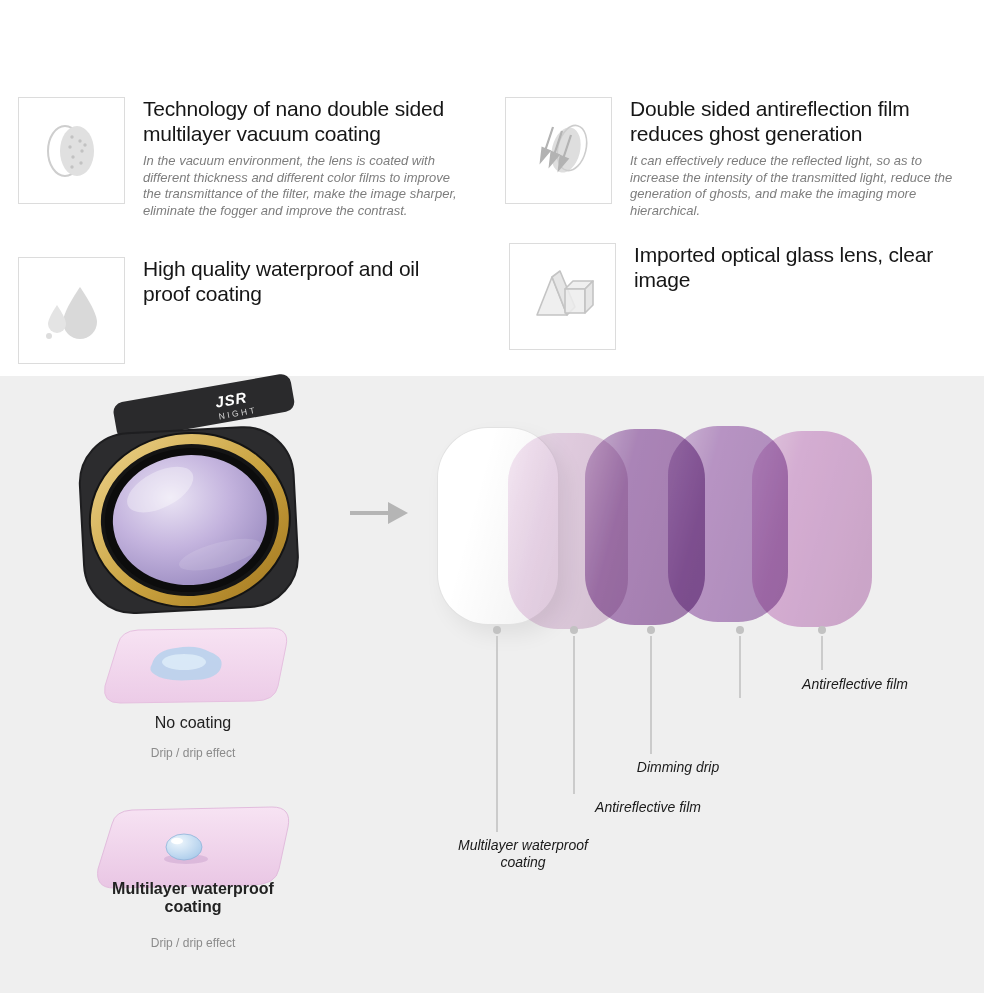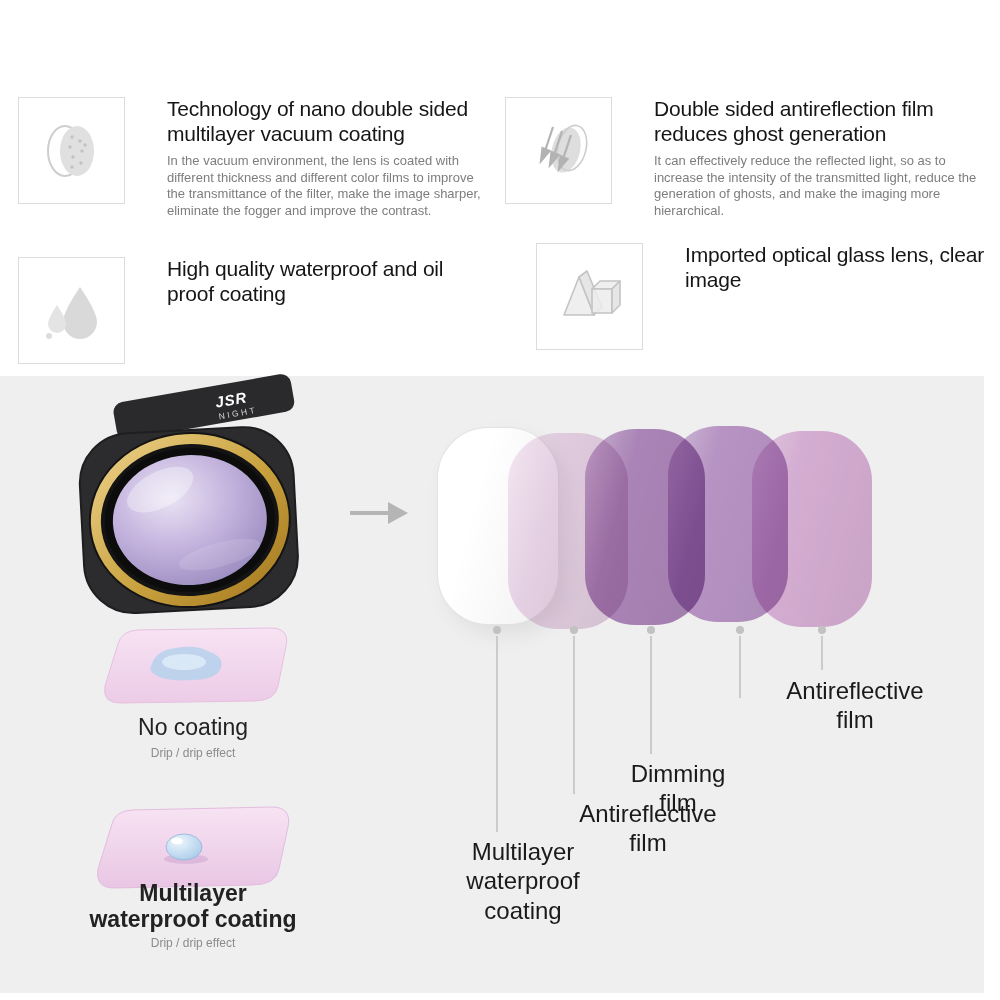--- a/index.html
+++ b/index.html
@@ -5,48 +5,48 @@
   * { margin:0; padding:0; box-sizing:border-box; }
   html,body { background:#ffffff; font-family:"Liberation Sans", sans-serif; }
   .page { position:relative; width:1000px; height:1000px; background:#ffffff; overflow:hidden; }
 
   
   .features { position:absolute; top:97px; left:18px; width:964px; height:270px; }
   .feature { position:absolute; display:flex; align-items:flex-start; }
   .pos-f1 { top:0;     left:0; }
   .pos-f2 { top:0;     left:487px;justify-content:center; }
   .pos-f3 { top:160px; left:0; }
-  .pos-f4 { top:146px; left:487px;padding-left:31px; }
+  .pos-f4 { top:146px; left:460px;padding-left:31px; }
   .icon-box { width:107px; height:107px; border:1px solid #dcdcdc; background:#fff;
               display:flex; align-items:center; justify-content:center; flex:none; }
-  .feature-text { margin-left:42px; width:326px; }
+  .feature-text { margin-left:18px; width:326px; }
   .feature-title { font-size:21px; color:#161616; line-height:1.17; letter-spacing:-0.2px; }
-  .feature-body  { margin-top:7px; font-size:13px; color:#7d7d7d; line-height:1.27; }
+  .feature-body  { margin-top:7px; font-size:13px; color:#7d7d7d; line-height:1.27;font-style:italic; }
 
   
   .bottom { position:absolute; left:0; top:376px; width:984px; height:617px; background:#efefef; }
 
   .product-svg { position:absolute; left:66px; top:-8px; }
   .arrow-svg   { position:absolute; left:350px; top:124px; }
 
   .film { position:absolute; width:120px; height:196px; border-radius:50px; }
   .film::after { content:''; position:absolute; inset:0; border-radius:inherit;
       background:linear-gradient(105deg, rgba(255,255,255,.45), rgba(255,255,255,0) 32%, rgba(0,0,0,.05) 88%); }
   .film-1 { left:438px; top:52px;  box-shadow:0 0 0 1px #e2e2e2, 8px 10px 22px rgba(0,0,0,.07); }
   .film-2 { left:508px; top:57px;  mix-blend-mode:multiply; opacity:.95; }
   .film-3 { left:585px; top:53px;  mix-blend-mode:multiply; opacity:.95; }
   .film-4 { left:668px; top:50px;  mix-blend-mode:multiply; opacity:.95; }
   .film-5 { left:752px; top:55px;  mix-blend-mode:multiply; opacity:.95; }
 
   .dot    { position:absolute; width:8px; height:8px; border-radius:50%; background:#c2c2c2; }
   .leader { position:absolute; width:2px; background:#cbcbcb; }
 
-  .layer-label { position:absolute; font-size:24px; color:#1a1a1a; text-align:center; line-height:1.22; }
-
-  .demo-title { position:absolute; width:210px; text-align:center; font-size:23px; color:#222; line-height:1.15; }
+  .layer-label { position:absolute; font-size:14px; color:#1a1a1a; text-align:center; line-height:1.22;font-style:italic; }
+
+  .demo-title { position:absolute; width:210px; text-align:center; font-size:16px; color:#222; line-height:1.15; }
   .demo-title.bold { font-weight:bold; }
   .demo-sub   { position:absolute; width:210px; text-align:center; font-size:12px; color:#8b8b8b; }
 </style>
 </head>
 <body>
 
 <div class="page">
 
   <div class="features">
 
@@ -175,21 +175,21 @@
     <div class="dot" style="left:647px; top:250px;"></div>
     <div class="dot" style="left:736px; top:250px;"></div>
     <div class="dot" style="left:818px; top:250px;"></div>
     <div class="leader" style="left:496px; top:260px; height:196px;"></div>
     <div class="leader" style="left:573px; top:260px; height:158px;"></div>
     <div class="leader" style="left:650px; top:260px; height:118px;"></div>
     <div class="leader" style="left:739px; top:260px; height:62px;"></div>
     <div class="leader" style="left:821px; top:260px; height:34px;"></div>
 
     <div class="layer-label" style="left:780px; top:300px; width:150px;">Antireflective film</div>
-    <div class="layer-label" style="left:617px; top:383px; width:122px;">Dimming film</div>
+    <div class="layer-label" style="left:617px; top:383px; width:122px;">Dimming drip</div>
     <div class="layer-label" style="left:573px; top:423px; width:150px;">Antireflective film</div>
     <div class="layer-label" style="left:443px; top:461px; width:160px;">Multilayer waterproof coating</div>
 
     <svg style="position:absolute; left:92px; top:248px;" width="210" height="88" viewBox="0 0 210 88">
       <defs>
         <linearGradient id="pg1" x1="0" y1="0" x2="0" y2="1">
           <stop offset="0" stop-color="#f7e3f3"></stop>
             <stop offset="1" stop-color="#eccbe7"></stop>
         </linearGradient>
       </defs>

